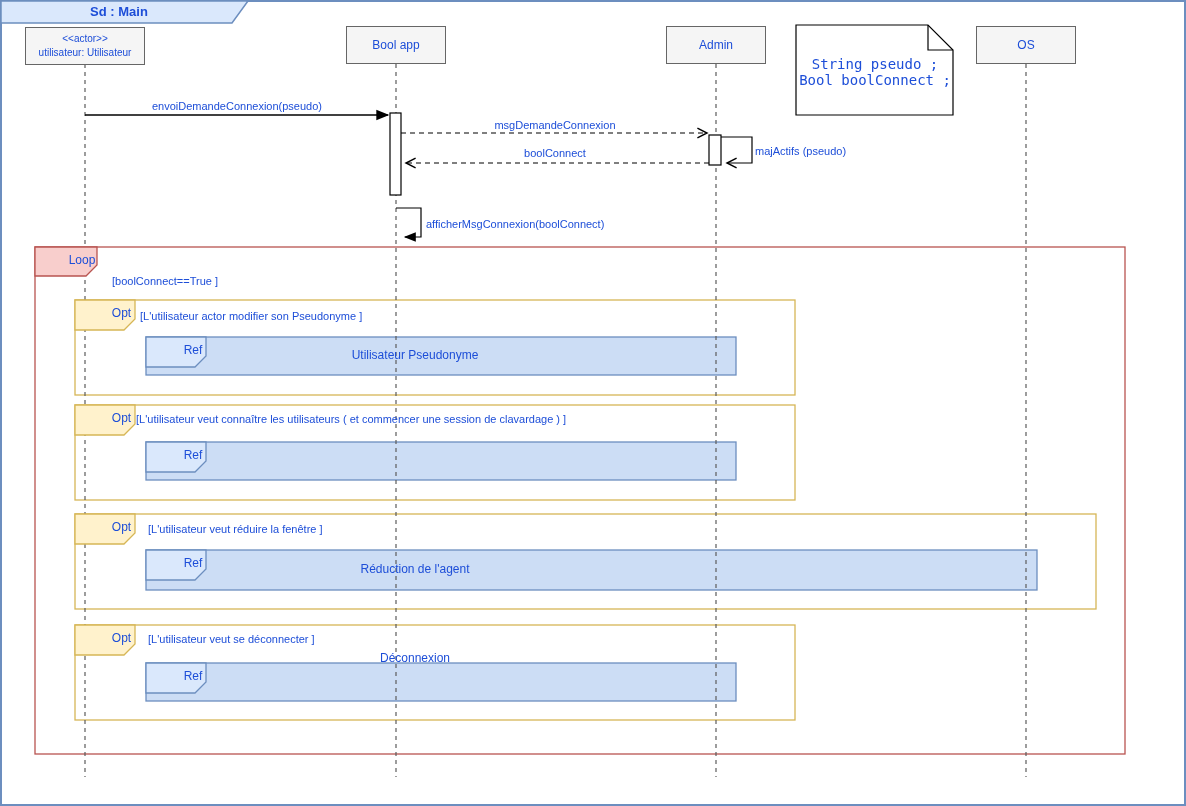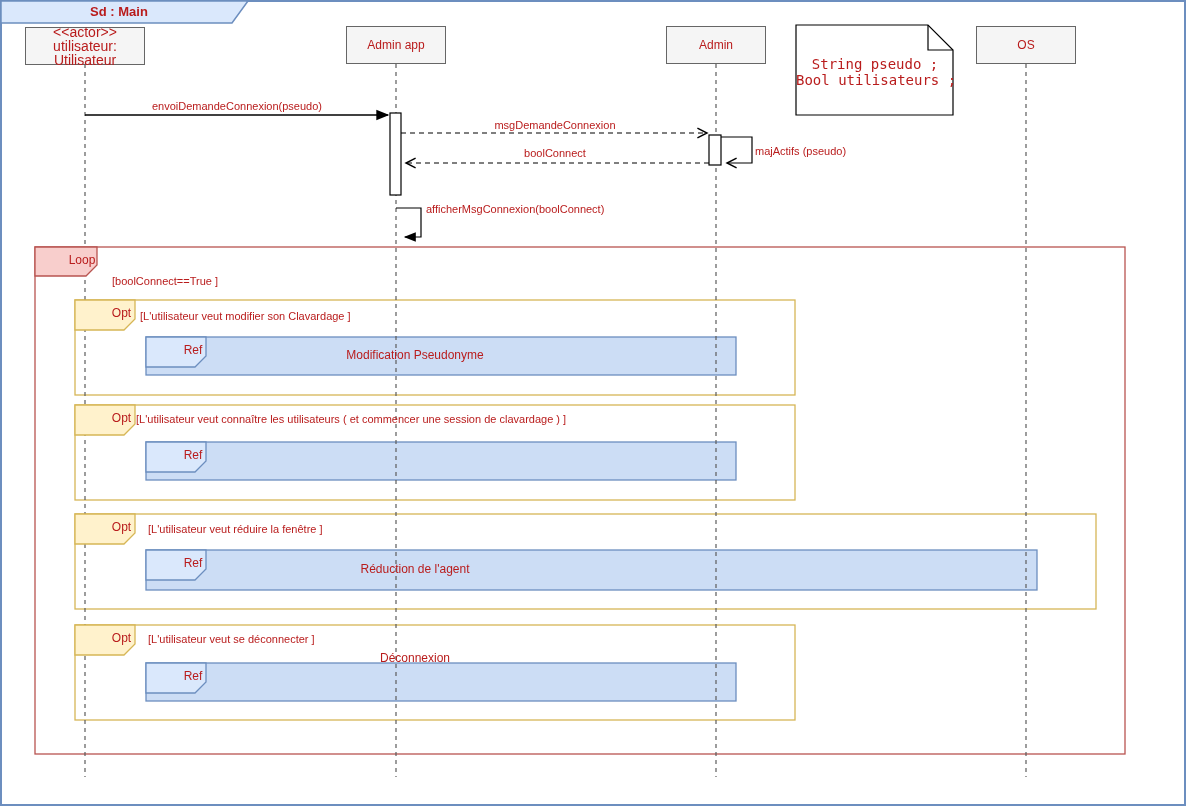--- a/index.html
+++ b/index.html
@@ -1,31 +1,31 @@
 <!DOCTYPE html>
 <html><head>
 <meta charset="utf-8">
 <style>
   html,body{margin:0;padding:0;background:#fff;}
   .stage{
     position:relative;width:1186px;height:806px;background:#ffffff;
-    font-family:"Liberation Sans",sans-serif;color:#b91c1c;overflow:hidden;
+    font-family:"Liberation Sans",sans-serif;color:#1d4ed8;overflow:hidden;
   }
   svg.layer{position:absolute;left:0;top:0;}
   .txt{position:absolute;white-space:nowrap;line-height:1.2;}
   .c{text-align:center;}
   .s11{font-size:11px;}
   .s12{font-size:12px;padding-left:19px;}
   .tab-title{left:2px;top:4px;width:234px;font-size:13px;font-weight:bold;text-align:center;}
   .pbox{
     position:absolute;background:#f5f5f5;border:1px solid #666666;box-sizing:border-box;
     display:flex;flex-direction:column;align-items:center;justify-content:center;
     font-size:12px;text-align:center;
   }
-  .pbox .small{font-size:14px;line-height:14px;}
+  .pbox .small{font-size:10px;line-height:14px;}
   .mono{font-family:"DejaVu Sans Mono",monospace;font-size:14px;letter-spacing:0;}
 </style>
 </head>
 <body>
 
 <div class="stage">
 
   <svg class="layer" width="1186" height="806" viewBox="0 0 1186 806">
     <defs>
       <marker id="mFill" markerWidth="12" markerHeight="10" refX="10" refY="5" orient="auto">
@@ -78,45 +78,45 @@
     <path d="M1,1 L248,1 L232,23 L1,23 Z" fill="#dae8fc" stroke="#6c8ebf" stroke-width="1.5"></path>
   </svg>
 
   <div class="txt tab-title">Sd : Main</div>
 
   <div class="pbox" style="left:25px;top:27px;width:120px;height:38px;">
     <div class="small">&lt;&lt;actor&gt;&gt;</div>
     <div class="small">utilisateur: Utilisateur</div>
   </div>
   <div class="pbox" style="left:346px;top:26px;width:100px;height:38px;">
-    <div>Admin app</div>
+    <div>Bool app</div>
   </div>
   <div class="pbox" style="left:666px;top:26px;width:100px;height:38px;">
     <div>Admin</div>
   </div>
   <div class="pbox" style="left:976px;top:26px;width:100px;height:38px;">
     <div>OS</div>
   </div>
 
   <div class="txt mono c" style="left:796px;top:56px;width:158px;">String pseudo ;</div>
-  <div class="txt mono c" style="left:796px;top:72px;width:158px;">Bool utilisateurs ;</div>
+  <div class="txt mono c" style="left:796px;top:72px;width:158px;">Bool boolConnect ;</div>
 
   <div class="txt s11 c" style="left:87px;top:100px;width:300px;">envoiDemandeConnexion(pseudo)</div>
   <div class="txt s11 c" style="left:405px;top:119px;width:300px;">msgDemandeConnexion</div>
   <div class="txt s11" style="left:755px;top:145px;">majActifs (pseudo)</div>
   <div class="txt s11 c" style="left:405px;top:147px;width:300px;">boolConnect</div>
-  <div class="txt s11" style="left:426px;top:203px;">afficherMsgConnexion(boolConnect)</div>
+  <div class="txt s11" style="left:426px;top:218px;">afficherMsgConnexion(boolConnect)</div>
 
   <div class="txt s12 c" style="left:35px;top:253px;width:56px;">Loop</div>
   <div class="txt s11" style="left:112px;top:275px;">[boolConnect==True ]</div>
 
   <div class="txt s12 c" style="left:75px;top:306px;width:55px;">Opt</div>
-  <div class="txt s11" style="left:140px;top:310px;">[L'utilisateur veut modifier son Clavardage ]</div>
+  <div class="txt s11" style="left:140px;top:310px;">[L'utilisateur actor modifier son Pseudonyme ]</div>
   <div class="txt s12 c" style="left:148px;top:343px;width:52px;">Ref</div>
-  <div class="txt s12 c" style="left:246px;top:348px;width:300px;">Modification Pseudonyme</div>
+  <div class="txt s12 c" style="left:246px;top:348px;width:300px;">Utilisateur Pseudonyme</div>
 
   <div class="txt s12 c" style="left:75px;top:411px;width:55px;">Opt</div>
   <div class="txt s11" style="left:136px;top:413px;">[L'utilisateur veut connaître les utilisateurs ( et commencer une session de clavardage ) ]</div>
   <div class="txt s12 c" style="left:148px;top:448px;width:52px;">Ref</div>
 
   <div class="txt s12 c" style="left:75px;top:520px;width:55px;">Opt</div>
   <div class="txt s11" style="left:148px;top:523px;">[L'utilisateur veut réduire la fenêtre ]</div>
   <div class="txt s12 c" style="left:148px;top:556px;width:52px;">Ref</div>
   <div class="txt s12 c" style="left:246px;top:562px;width:300px;">Réduction de l'agent</div>
 

